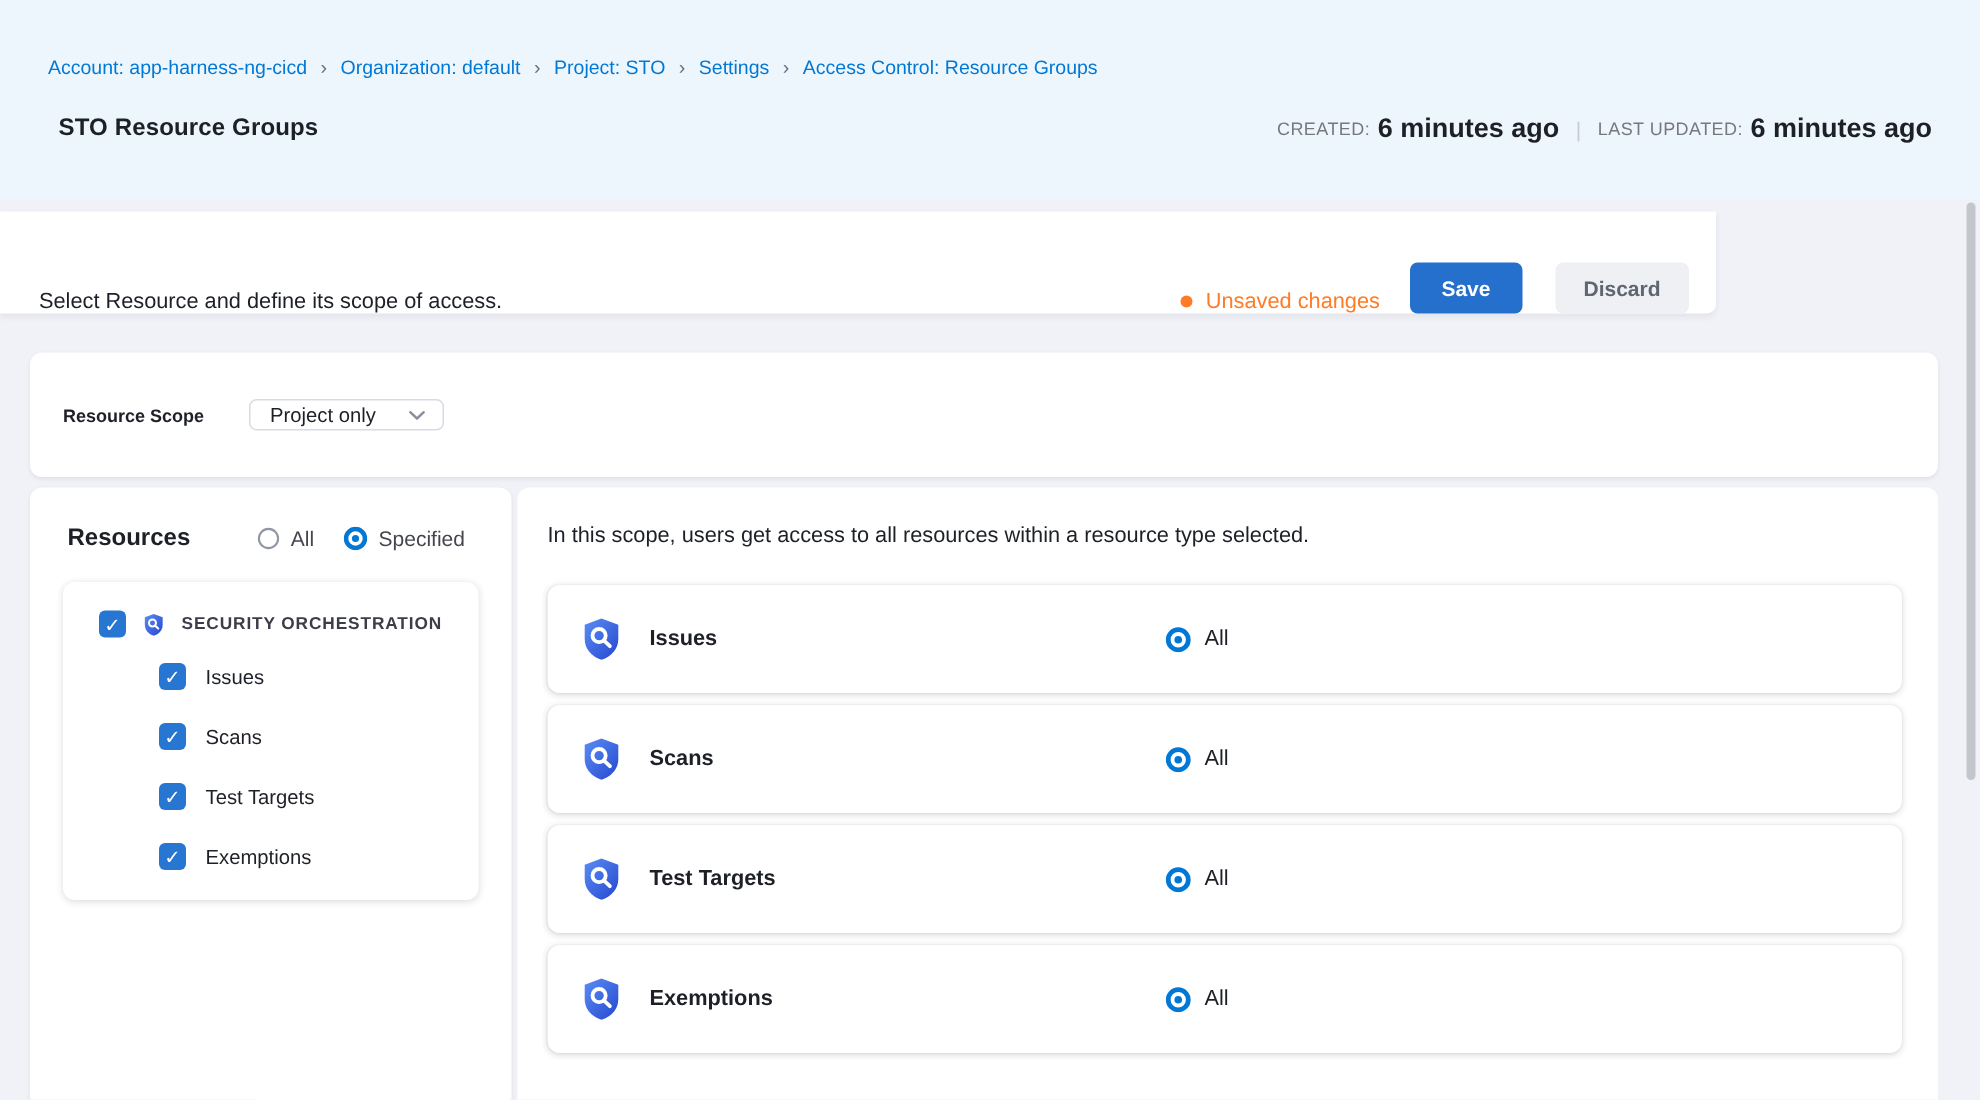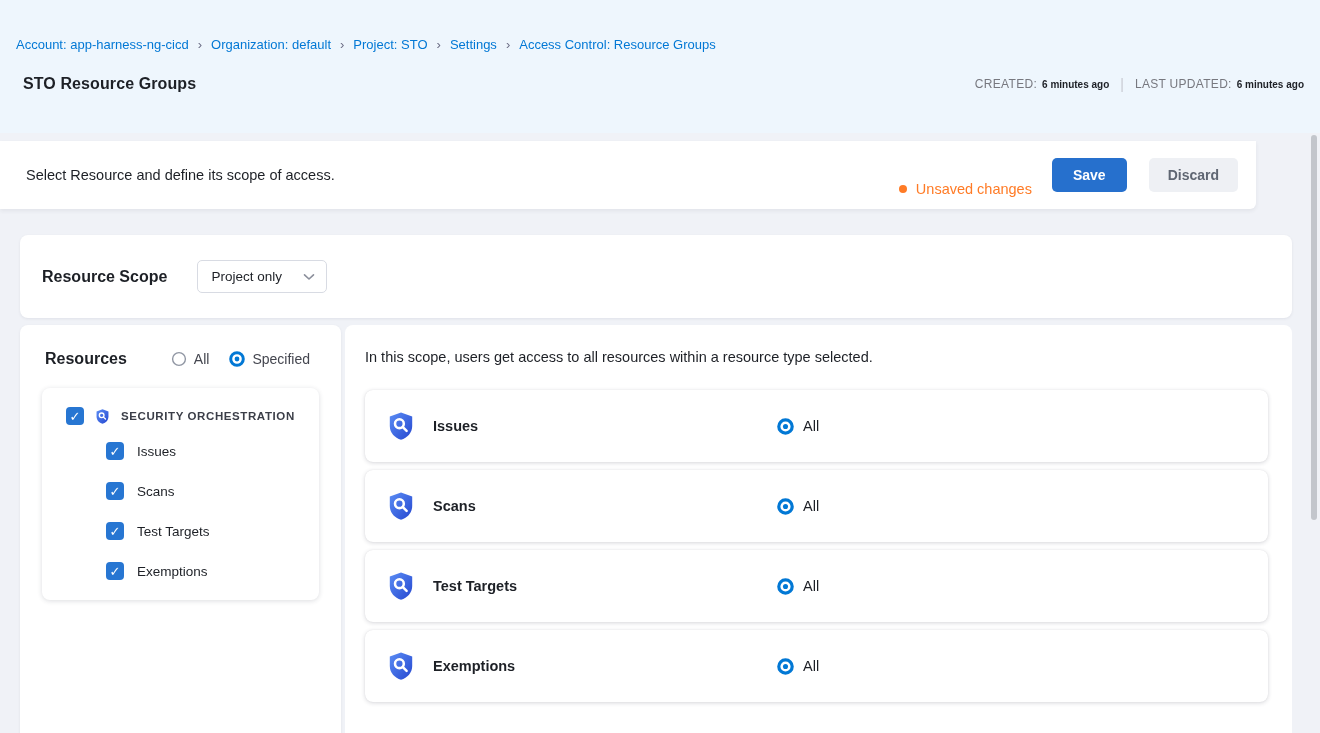--- a/index.html
+++ b/index.html
@@ -3,57 +3,57 @@
 <meta charset="utf-8">
 <style>
   * { margin:0; padding:0; box-sizing:border-box; }
   html,body { width:1320px; height:733px; overflow:hidden; }
   body {
     font-family:"Liberation Sans","DejaVu Sans",sans-serif;
     background:#f0f2f7; color:#1d2026; position:relative;
   }
 
   
-  .header { height:133px; background:#eef6fd; padding:0 16px; }
+  .header { height:133px; background:#eef6fd; padding:0 32px; }
   .breadcrumb { padding-top:37px; display:flex; align-items:center; gap:9px; font-size:13px; }
   .breadcrumb a { color:#0278d5; text-decoration:none; cursor:pointer; }
   .crumb-sep { color:#6b6d85; font-size:13px; line-height:1; }
   .title-row { display:flex; justify-content:space-between; align-items:center; margin-top:23px; padding-left:7px; }
   .page-title { font-size:16px; font-weight:700; color:#1d2026; letter-spacing:.1px; }
   .meta { display:flex; align-items:center; font-size:12px; color:#77787f; }
   .meta .label { letter-spacing:.3px; margin-right:5px; }
-  .meta .value { color:#1d2026; font-weight:700; font-size:10px; }
+  .meta .value { color:#1d2026; font-weight:700; font-size:18px; }
   .meta .divider { color:#c7cad1; margin:0 11px; font-size:14px; }
 
   
   .toolbar {
-    margin-top:8px; width:1256px; height:68px; background:#fff;
-    display:flex; align-items:center; padding:0 18px 0 26px;
+    margin-top:8px; width:1144px; height:68px; background:#fff;
+    display:flex; align-items:flex-end; padding:0 18px 0 26px;
     box-shadow:0 2px 4px rgba(40,41,61,.07); border-radius:0 0 6px 0;
   }
   .toolbar-desc { font-size:14.5px; color:#1d2026; }
   .toolbar-spacer { flex:1; }
   .unsaved { display:flex; align-items:center; gap:9px; color:#ff7b26; font-size:14.5px;margin-top:28px; }
   .unsaved-dot { width:8px; height:8px; border-radius:50%; background:#ff7b26; }
   .btn { border:none; border-radius:5px; font-size:14px; font-weight:700; cursor:pointer;
          padding:9px 21px; font-family:inherit; }
   .btn-save { background:#2670cd; color:#fff; margin-left:20px; }
   .btn-discard { background:#eef0f4; color:#5f6672; margin-left:22px; padding:9px 19px; }
 
   
   .content { width:1308px; padding:26px 0 0 20px; }
 
   .scope-card {
     width:1272px; height:83px; background:#fff; border-radius:8px;
     box-shadow:0 1px 3px rgba(40,41,61,.08);
     display:flex; align-items:center; padding:0 22px;
   }
-  .scope-label { font-size:16px; font-weight:700; margin-right:30px; }
+  .scope-label { font-size:12px; font-weight:700; margin-right:30px; }
   .scope-select {
-    width:130px; height:33px; border:1px solid #d8dbe3; border-radius:5px; background:#fff;
+    width:130px; height:21px; border:1px solid #d8dbe3; border-radius:5px; background:#fff;
     display:flex; align-items:center; justify-content:space-between; padding:0 11px 0 13px;
     font-size:13.5px; color:#1d2026; cursor:pointer;
   }
 
   .columns { display:flex; align-items:flex-start; gap:4px; margin-top:7px; }
 
   
   .left-panel {
     width:321px; background:#fff; border-radius:8px; min-height:480px;
     box-shadow:0 1px 3px rgba(40,41,61,.08); padding-bottom:20px;

